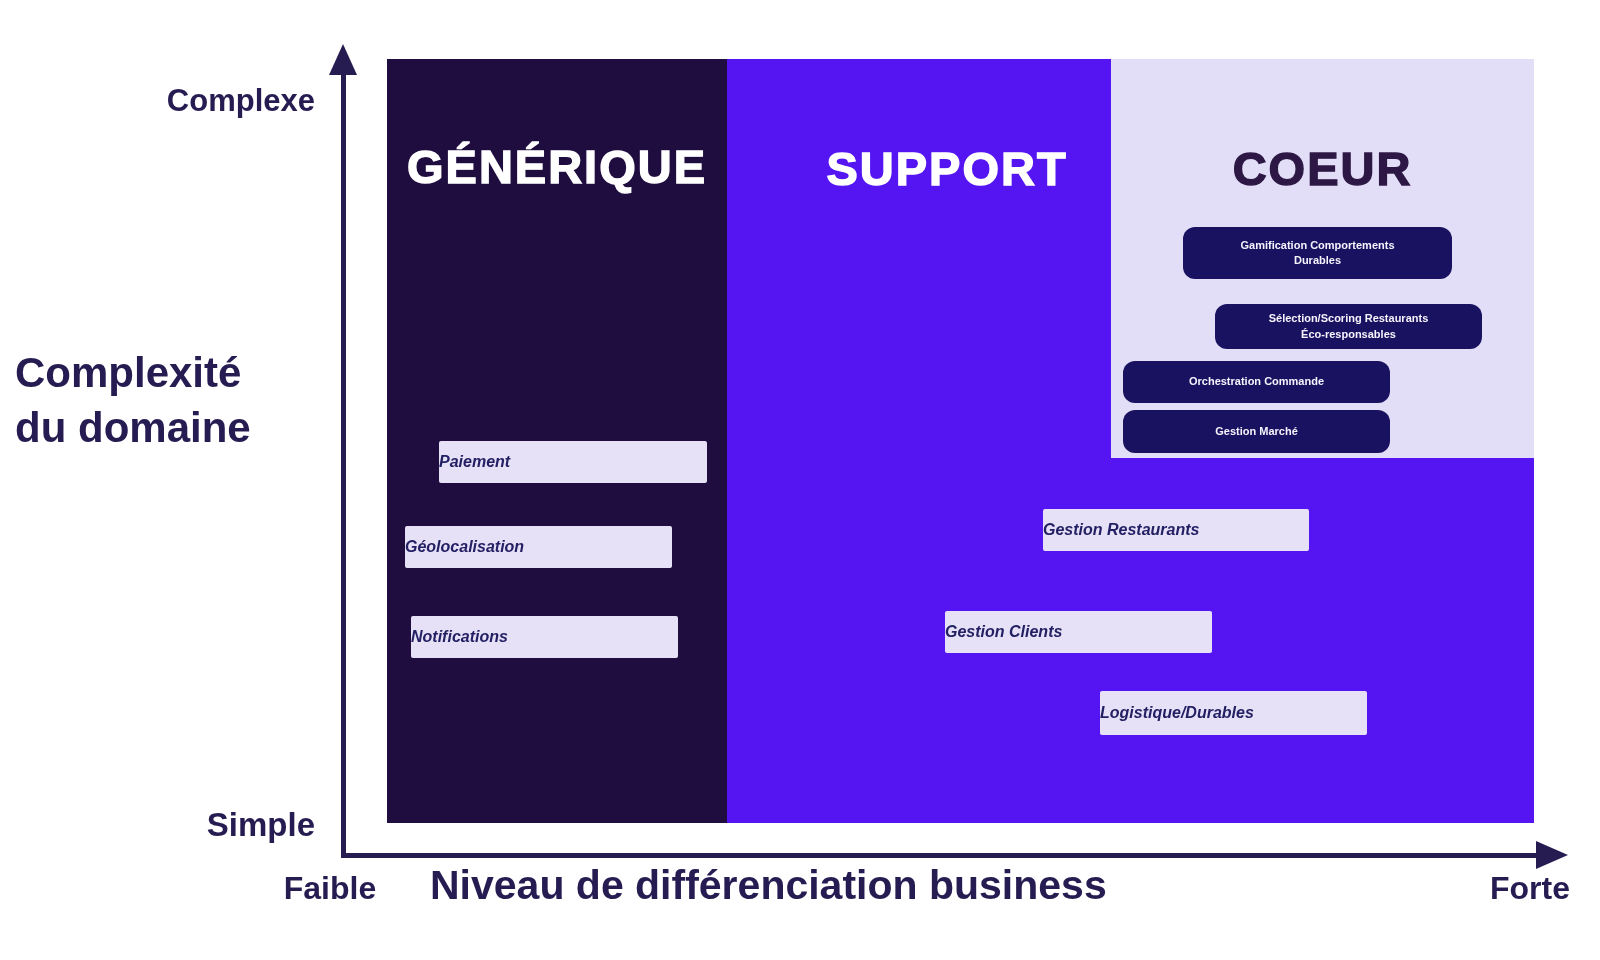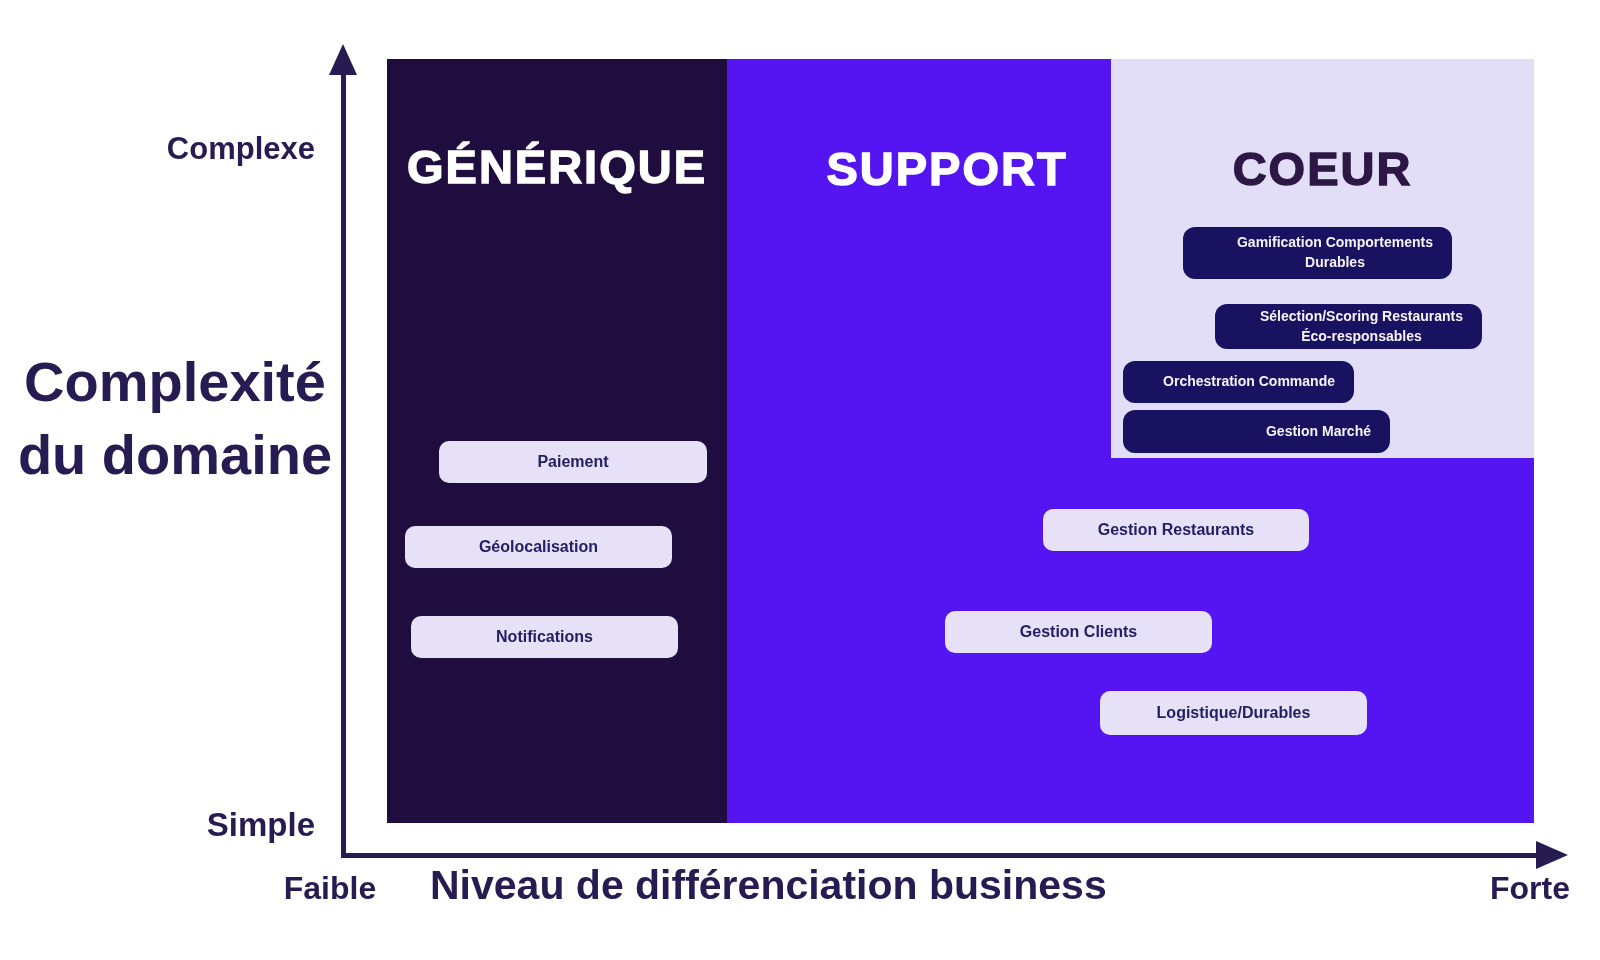--- a/index.html
+++ b/index.html
@@ -33,54 +33,55 @@
   }
   #title-generique { left: 387px;  top: 143px; width: 340px; color: #ffffff; }
   #title-support   { left: 727px;  top: 145px; width: 440px; color: #ffffff; }
   #title-coeur     { left: 1111px; top: 145px; width: 423px; color: var(--coeur-title, #2d1845); }
 
   
   .light-box {
     position: absolute;
     background: var(--light-box-bg, #e7e1f8);
     color: var(--light-box-text, #232063);
-    border-radius: 10px;
+    border-radius: 2px;
     display: flex;
     align-items: center;
-    justify-content: center;
+    justify-content: flex-start;
     font-size: 16px;
     font-weight: bold;
+    font-style: italic;
   }
   .dark-box {
     position: absolute;
     background: var(--dark-box-bg, #191261);
     color: #f5f3fc;
     border-radius: 12px;
     display: flex;
     align-items: center;
-    justify-content: flex-end;
+    justify-content: center;
     text-align: center;
-    font-size: 14px;
+    font-size: 11px;
     font-weight: bold;
     line-height: 1.4;
-    padding: 0 19px;
+    padding: 0 10px;
     box-sizing: border-box;
   }
 
   #box-paiement        { left: 439px;  top: 441px; width: 268px; height: 42px; }
   #box-geolocalisation { left: 405px;  top: 526px; width: 267px; height: 42px; }
   #box-notifications   { left: 411px;  top: 616px; width: 267px; height: 42px; }
 
   #box-gestion-restaurants { left: 1043px; top: 509px; width: 266px; height: 42px; }
   #box-gestion-clients     { left: 945px;  top: 611px; width: 267px; height: 42px; }
   #box-logistique          { left: 1100px; top: 691px; width: 267px; height: 44px; }
 
   #box-gamification  { left: 1183px; top: 227px; width: 269px; height: 52px; }
   #box-selection     { left: 1215px; top: 304px; width: 267px; height: 45px; }
-  #box-orchestration { left: 1123px; top: 361px; width: 231px; height: 42px; }
+  #box-orchestration { left: 1123px; top: 361px; width: 267px; height: 42px; }
   #box-gestion-marche{ left: 1123px; top: 410px; width: 267px; height: 43px; }
 
   
   .axis-line { position: absolute; background: var(--axis-color, #271c52); }
   #y-axis-line { left: 341px; top: 62px;  width: 5px;    height: 796px; }
   #x-axis-line { left: 343px; top: 853px; width: 1194px; height: 5px; }
 
   #y-axis-arrowhead {
     position: absolute; left: 329px; top: 44px; width: 0; height: 0;
     border-left: 14px solid transparent;
@@ -93,23 +94,23 @@
     border-bottom: 14px solid transparent;
     border-left: 32px solid var(--axis-color, #271c52);
   }
 
   
   .axis-label {
     position: absolute;
     color: var(--axis-color, #271c52);
     font-weight: bold;
   }
-  #label-complexe { left: 105px; top: 83px;  width: 210px; font-size: 31px; text-align: right; margin-top: 48px; }
+  #label-complexe { left: 105px; top: 83px;  width: 210px; font-size: 31px; text-align: right; }
   #label-simple   { left: 105px; top: 806px; width: 210px; font-size: 33px; text-align: right; }
-  #label-y-title  { left: 15px;  top: 346px; width: 320px; font-size: 56px; line-height: 1.3; text-align: center; }
+  #label-y-title  { left: 15px;  top: 346px; width: 320px; font-size: 42px; line-height: 1.3; text-align: left; }
   #label-faible   { left: 255px; top: 870px; width: 150px; font-size: 32px; text-align: center; }
   #label-forte    { left: 1455px; top: 870px; width: 150px; font-size: 32px; text-align: center; }
   #label-x-title  { left: 430px; top: 862px; width: 940px; font-size: 41px; text-align: left; }
 </style>
 </head>
 <body>
 
 <div class="canvas">
 
   <div class="zone" id="zone-generique"></div>

